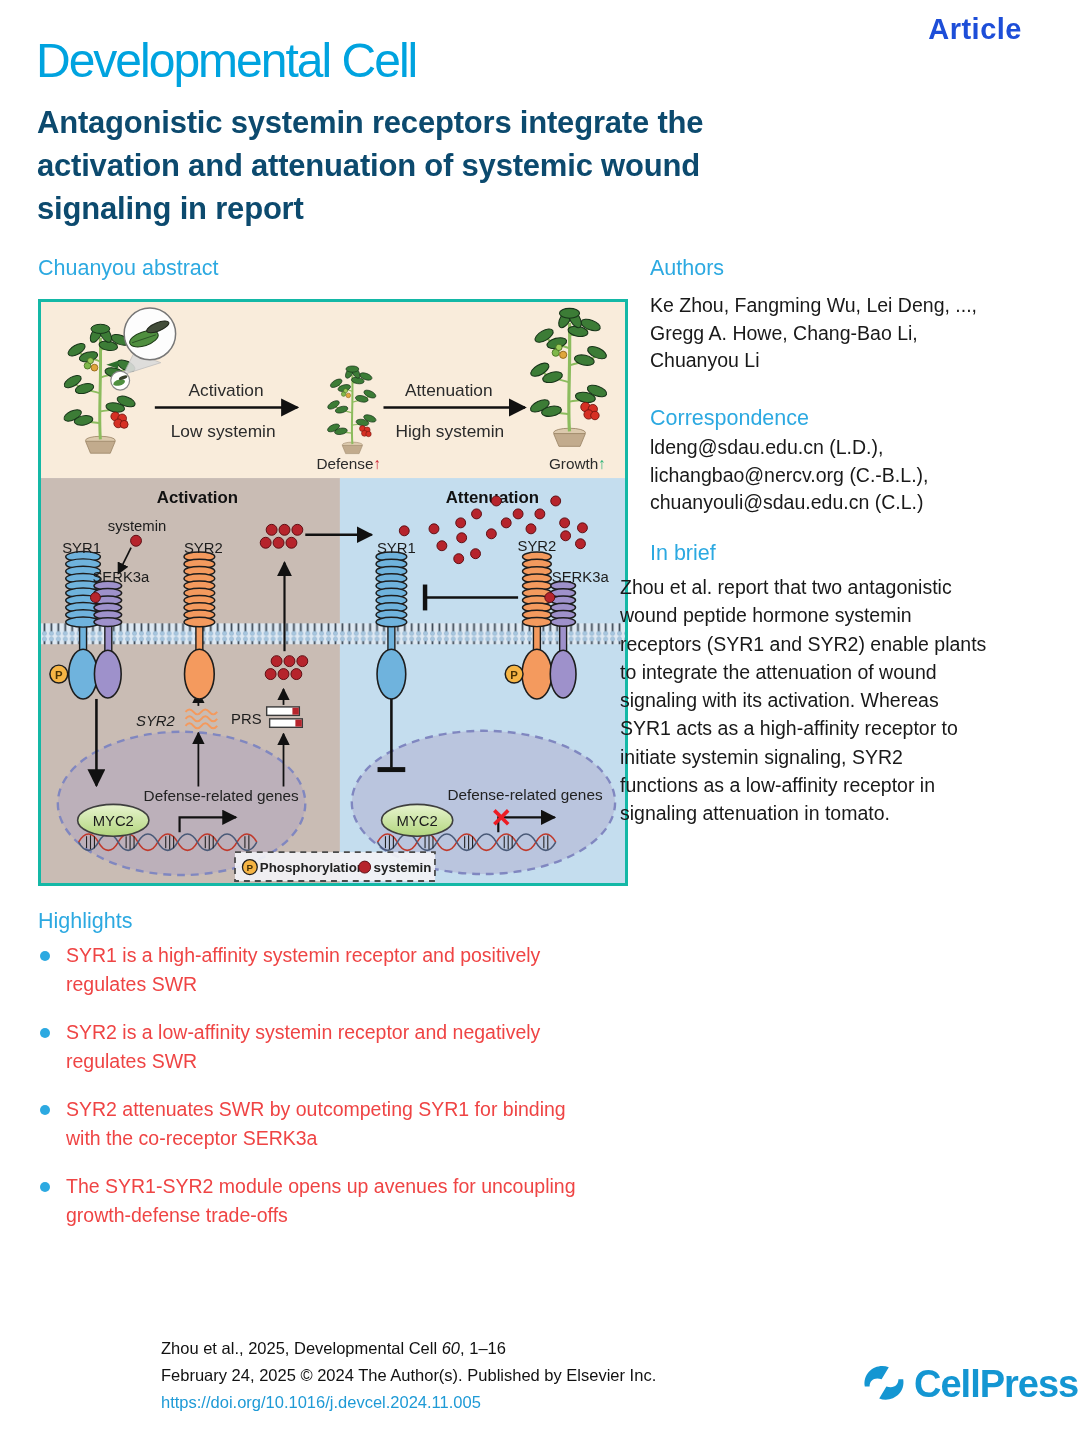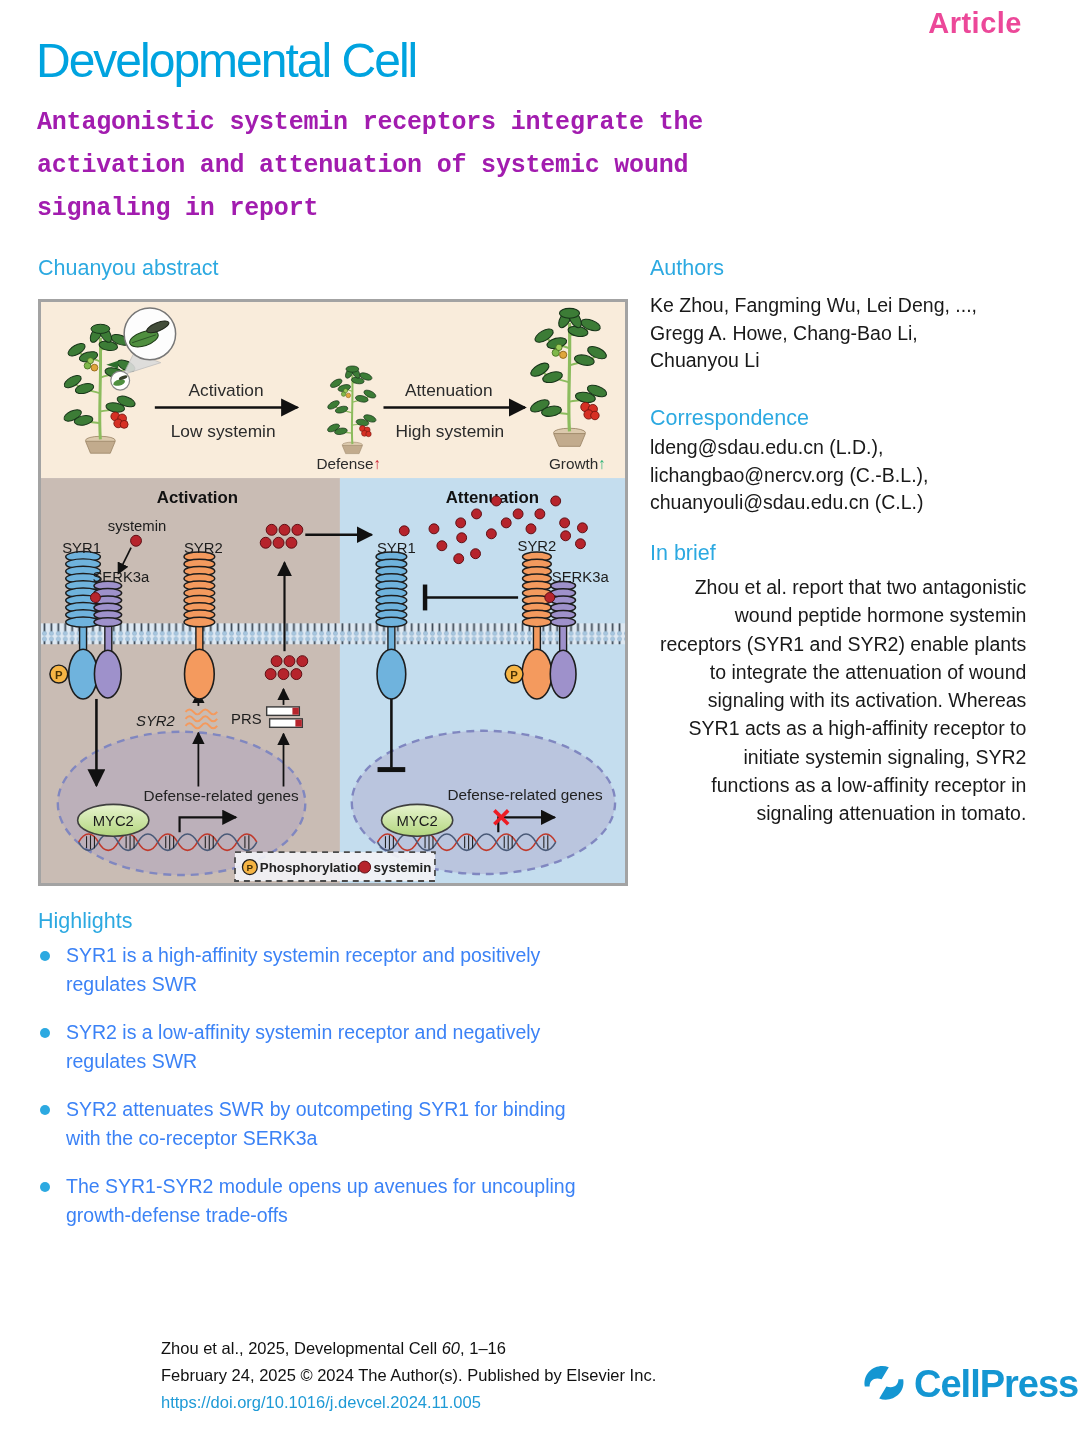--- a/index.html
+++ b/index.html
@@ -1,46 +1,46 @@
 <!DOCTYPE html>
 <html><head>
 <meta charset="utf-8">
 <style>
   html,body { margin:0; padding:0; background:#ffffff; }
   .page { position:relative; width:1080px; height:1438px; background:#fff;
           font-family:"Liberation Sans", sans-serif; overflow:hidden; }
 
-  .article-label { position:absolute; top:7px; right:58px; font-size:29px; font-weight:bold;
-                   color:#ec4899; letter-spacing:0.5px; }
+  .article-label { position:absolute; top:13px; right:58px; font-size:29px; font-weight:bold;
+                   color:#1d4ed8; letter-spacing:0.5px; }
   .journal-logo { position:absolute; left:36px; top:33px; font-size:48px; font-weight:normal;
                   color:#00a3df; letter-spacing:-2px; }
-  .title { position:absolute; left:37px; top:101px; margin:0; font-size:25px; font-weight:bold;
-           color:#a21caf; line-height:43px; letter-spacing:-0.2px;font-family:Liberation Mono, monospace; }
+  .title { position:absolute; left:37px; top:101px; margin:0; font-size:31px; font-weight:bold;
+           color:#0c4a6e; line-height:43px; letter-spacing:-0.2px; }
 
   .h-blue { position:absolute; margin:0; font-size:21.5px; font-weight:400; color:#2ca9e1; }
   .ga-heading { left:38px; top:256px; }
   .authors-heading { left:650px; top:256px; }
   .corr-heading { left:650px; top:406px; }
   .inbrief-heading { left:650px; top:541px; }
   .hl-heading { left:38px; top:909px; }
 
   .body-text { position:absolute; font-size:19.5px; line-height:27.5px; color:#191919; }
   .authors-text { left:650px; top:292px; }
   .corr-text { left:650px; top:434px; }
-  .inbrief-text { left:660px; top:573px; line-height:28.3px;text-align:right; }
+  .inbrief-text { left:620px; top:573px; line-height:28.3px; }
 
   .figure { position:absolute; left:38px; top:299px; width:584px; height:581px;
-            border:3px solid #a3a3a3; background:#e5e5e5; }
+            border:3px solid #14b8a6; background:#e5e5e5; }
   .figure svg { display:block; }
 
   .hl-list { position:absolute; left:40px; top:941px; width:580px; }
   .hl-item { display:flex; margin-bottom:19px; }
   .hl-bullet { flex:0 0 auto; width:10px; height:10px; border-radius:50%; background:#2ca9e1;
                margin:10px 16px 0 0; }
-  .hl-text { font-size:19.5px; line-height:29px; color:#3b82f6; }
+  .hl-text { font-size:19.5px; line-height:29px; color:#ef4444; }
 
   .footer-cite { position:absolute; left:145px; top:1335px; font-size:16.5px; line-height:27px; color:#111;margin-left:16px; }
   .doi { color:#1e9ad6; text-decoration:none; }
   .cellpress { position:absolute; left:860px; top:1360px; display:flex; align-items:center; }
   .cellpress-text { font-size:38px; font-weight:bold; color:#1496d2; letter-spacing:-1px; margin-left:6px;text-align:center; }
 
   svg text { font-family:"Liberation Sans", sans-serif; }
   .f-lab { font-size:15px; fill:#1c1c1c; }
   .f-mid { text-anchor:middle; }
   .f-top { font-size:17.5px; fill:#2b2b2b; text-anchor:middle; }

